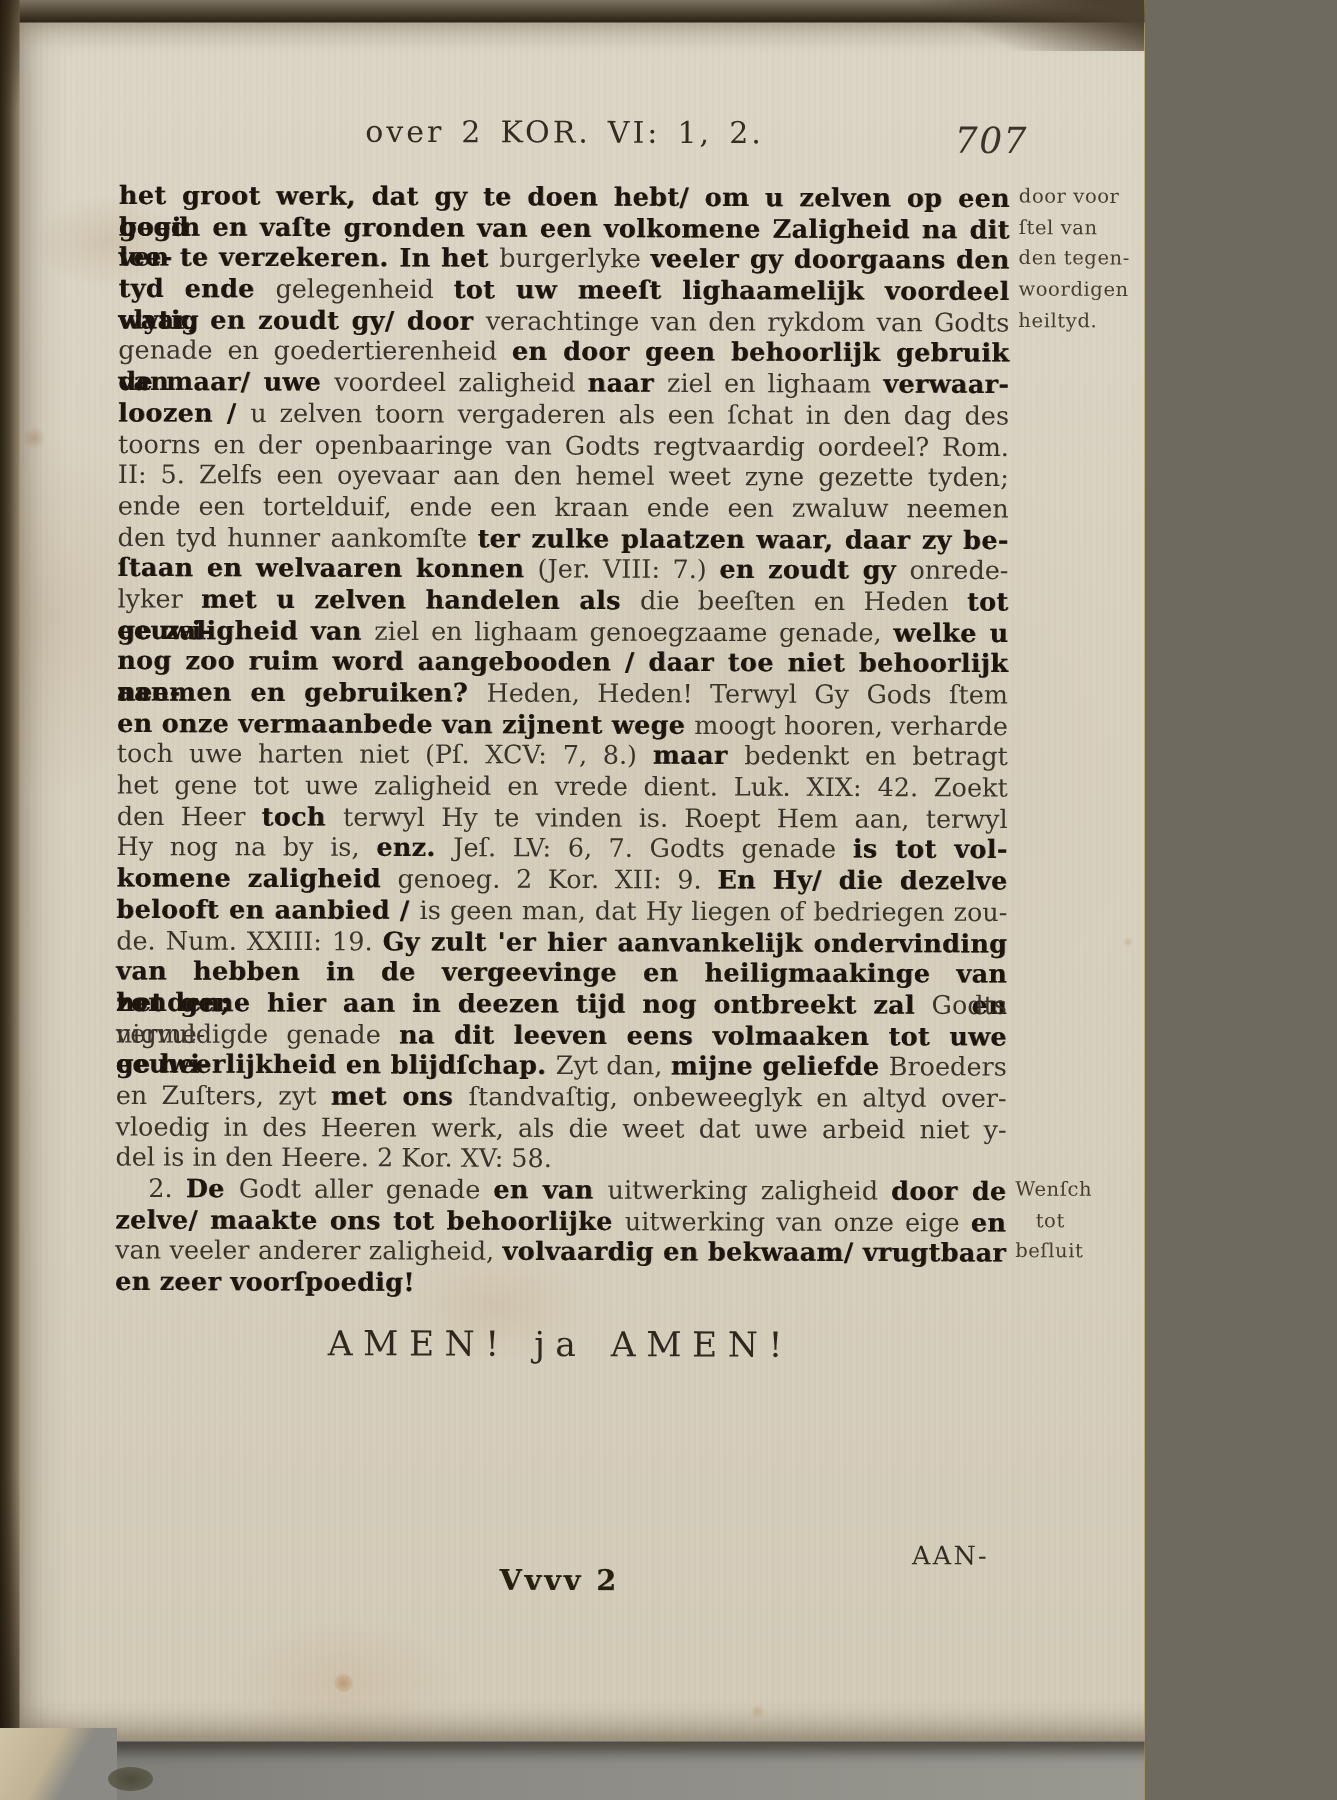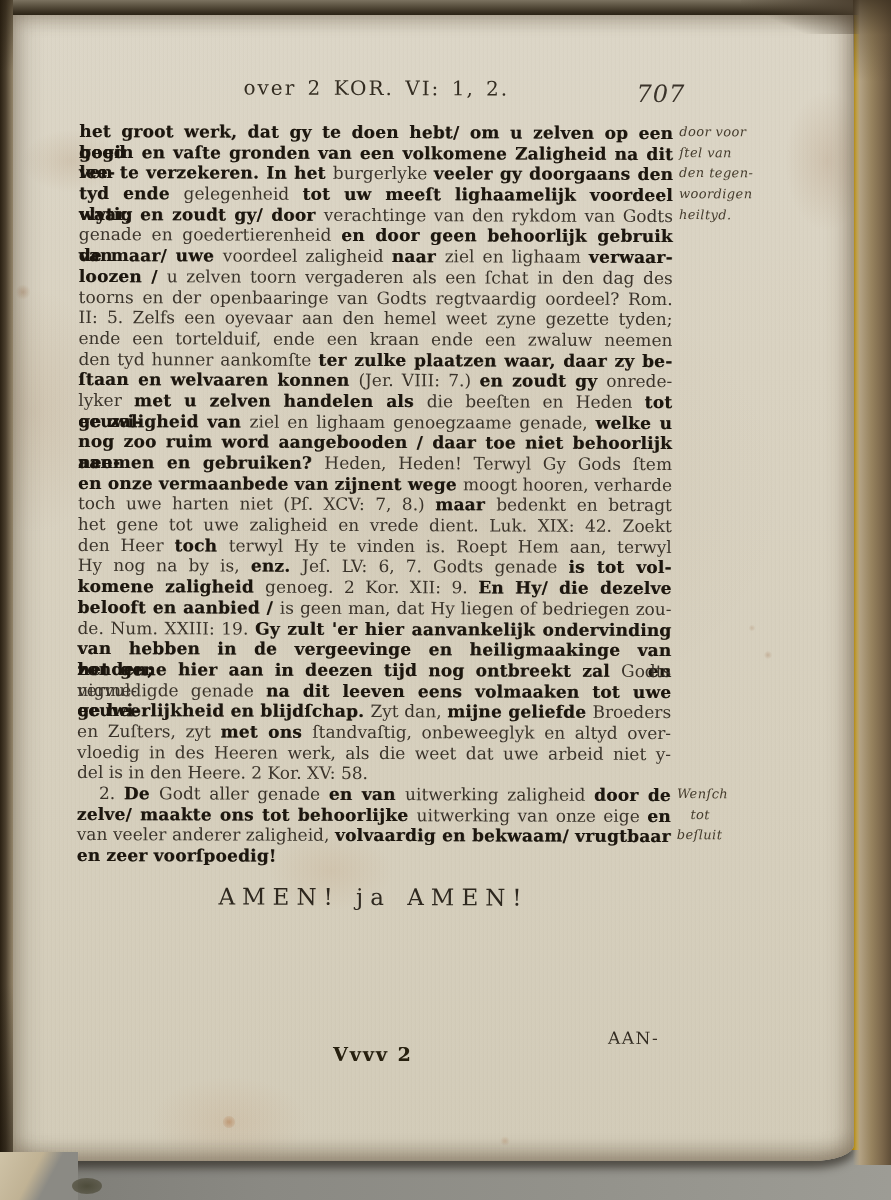--- a/index.html
+++ b/index.html
@@ -1,17 +1,17 @@
 <!DOCTYPE html>
 <html><head>
 <meta charset="utf-8">
 <style>
   html,body{margin:0;padding:0;background:#6f6a5f;}
   .scene{
-    position:relative;width:891px;height:1200px;overflow:hidden;
+    position:relative;width:763px;height:1200px;overflow:hidden;
     background:#eab308;
     font-family:"DejaVu Serif","Liberation Serif",serif;
   }
   
   .table-surface{
     position:absolute;left:0;top:1150px;width:891px;height:50px;
     background:linear-gradient(90deg,#7c7b75 0%,#8a8983 30%,#93928b 65%,#9d9c95 100%);
   }
   .top-edge{
     position:absolute;left:0;top:0;width:891px;height:15px;
@@ -87,21 +87,21 @@
     position:relative;height:20.7px;line-height:20.7px;font-size:17px;
     text-align:justify;text-align-last:justify;
   }
   .line.indent{padding-left:22px;}
   .line.short{text-align-last:left;}
   .bl{font-weight:bold;color:#1c160e;letter-spacing:0.2px;text-shadow:0.4px 0 rgba(28,22,14,0.55);}
   .rm{color:#3a332a;}
   .margin-note{
     position:absolute;left:600px;top:2px;width:110px;
     font-size:13px;line-height:14px;letter-spacing:0.4px;color:#453c2d;
-    font-weight:normal;text-align:left;text-align-last:auto;white-space:pre;text-shadow:none;font-style:italic;
+    font-weight:normal;text-align:left;text-align-last:auto;white-space:pre;text-shadow:none;
   }
   .amen-line{
     position:absolute;top:884px;left:0;width:594px;text-align:center;
     font-size:23px;letter-spacing:7px;color:#2e281f;word-spacing:2px;
   }
   .footer-row{position:absolute;top:1027px;left:0;width:594px;height:26px;}
   .signature-mark{
     position:absolute;left:257px;font-size:19px;font-weight:bold;
     color:#27200f;letter-spacing:2px;text-shadow:0.4px 0 rgba(28,22,14,0.5);margin-top:16px;
   }

